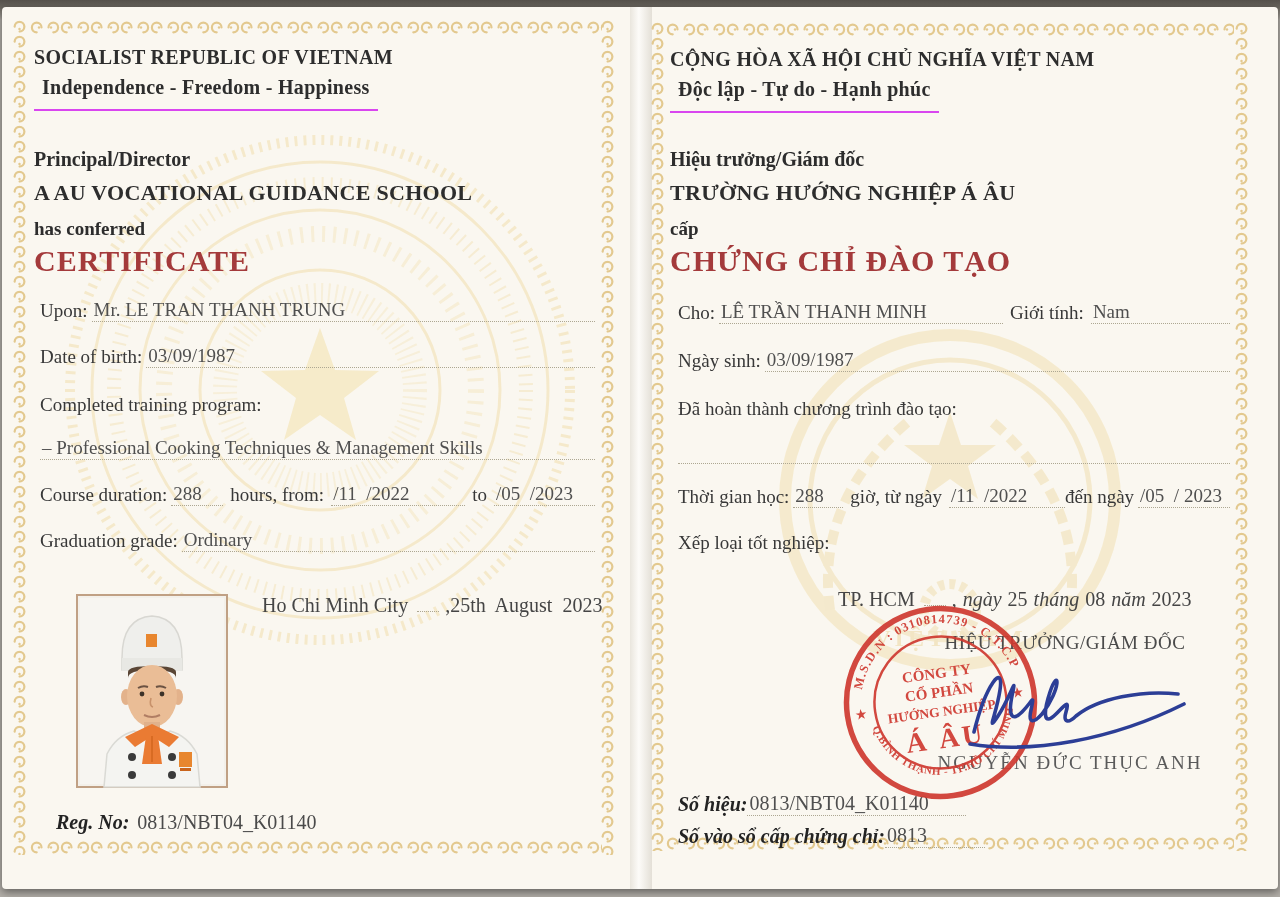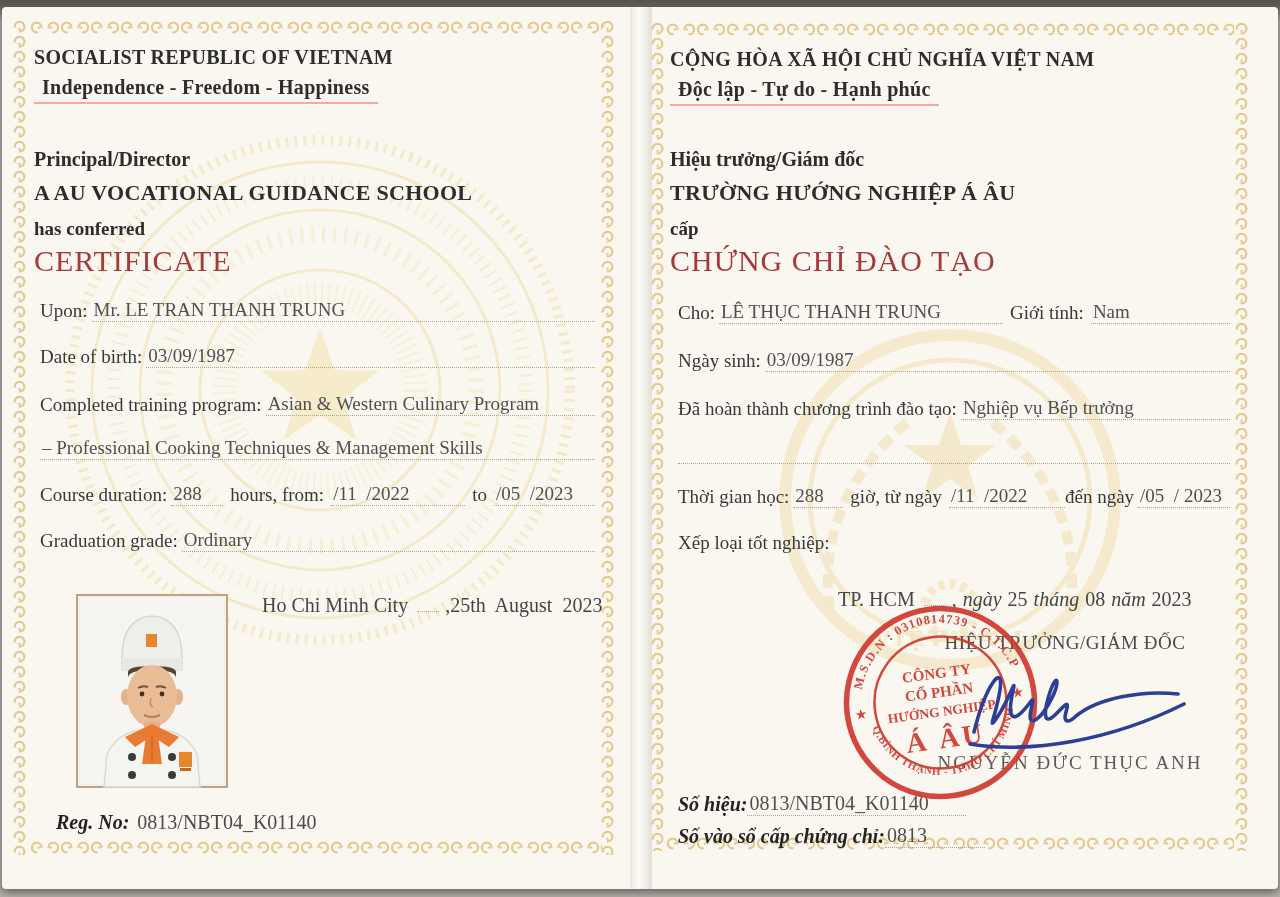--- a/index.html
+++ b/index.html
@@ -7,25 +7,25 @@
     font-family:"Liberation Serif","DejaVu Serif",serif;}
   .abs{position:absolute}
   .paper{position:absolute;left:2px;top:7px;width:1276px;height:882px;background:#faf7f0;
     border-radius:4px;box-shadow:0 3px 8px rgba(0,0,0,.45)}
   .seam{position:absolute;left:630px;top:7px;width:22px;height:882px;
     background:linear-gradient(90deg,rgba(90,80,60,.10),rgba(255,255,255,.55) 40%,rgba(90,80,60,.14));}
   .strip{position:absolute}
   .wm{position:absolute;pointer-events:none}
   .center{position:absolute;text-align:left}
   .h-nat{font-size:20px;font-weight:bold;color:#2d2d2d;letter-spacing:.3px}
-  .h-ul{display:inline-block;border-bottom:2px solid #fca5a5;padding:0 8px 3px}
+  .h-ul{display:inline-block;border-bottom:2px solid #d946ef;padding:0 8px 10px}
   .h-role{font-size:20px;font-weight:bold;color:#2d2d2d}
   .h-school{font-size:22px;font-weight:bold;color:#2d2d2d;letter-spacing:.3px}
   .h-act{font-size:19px;font-weight:bold;color:#2d2d2d}
-  .h-doc{font-size:30px;font-weight:normal;letter-spacing:1px}
+  .h-doc{font-size:30px;font-weight:bold;letter-spacing:1px}
   .row{position:absolute;display:flex;align-items:flex-end;height:30px;font-size:19px;color:#383838}
   .lbl{white-space:nowrap;padding-right:4px}
   .mid{padding:0 7px}
   .dline{border-bottom:1.6px dotted #ada792;white-space:nowrap;padding:0 2px 0 2px}
   .fill{flex:1}
   .val{color:#4f4f4f;white-space:pre}
   .pre{white-space:pre}
   .it{font-style:italic}
   .bi{font-weight:bold;font-style:italic;color:#232323}
   .dspacer{width:22px;border-bottom:1.6px dotted #ada792;height:2px;align-self:flex-end;margin:0 3px 5px 3px}
@@ -97,21 +97,20 @@
 <div class="row" style="left:40px;top:292px;width:555px">
   <span class="lbl">Upon:</span>
   <span class="dline fill"><span class="val">Mr. LE TRAN THANH TRUNG</span></span>
 </div>
 <div class="row" style="left:40px;top:338px;width:555px">
   <span class="lbl">Date of birth:</span>
   <span class="dline fill"><span class="val">03/09/1987</span></span>
 </div>
 <div class="row" style="left:40px;top:386px;width:555px">
   <span class="lbl">Completed training program:</span>
-  <span class="dline fill"><span class="val">Asian &amp; Western Culinary Program</span></span>
 </div>
 <div class="row" style="left:40px;top:430px;width:555px">
   <span class="dline fill"><span class="val">– Professional Cooking Techniques &amp; Management Skills</span></span>
 </div>
 <div class="row" style="left:40px;top:476px;width:555px">
   <span class="lbl">Course duration:</span>
   <span class="dline" style="width:48px"><span class="val">288</span></span>
   <span class="lbl mid">hours, from:</span>
   <span class="dline" style="width:130px"><span class="val">/11  /2022</span></span>
   <span class="lbl mid">to</span>
@@ -195,31 +194,30 @@
 
 <div class="center h-nat" style="left:670px;top:48px;width:560px">CỘNG HÒA XÃ HỘI CHỦ NGHĨA VIỆT NAM</div>
 <div class="center" style="left:670px;top:78px;width:560px"><span class="h-nat h-ul">Độc lập - Tự do - Hạnh phúc</span></div>
 <div class="center h-role" style="left:670px;top:148px;width:560px">Hiệu trưởng/Giám đốc</div>
 <div class="center h-school" style="left:670px;top:180px;width:560px">TRƯỜNG HƯỚNG NGHIỆP Á ÂU</div>
 <div class="center h-act" style="left:670px;top:218px;width:560px">cấp</div>
 <div class="center h-doc" style="left:670px;top:244px;width:560px;color:#a43a3b">CHỨNG CHỈ ĐÀO TẠO</div>
 
 <div class="row" style="left:678px;top:294px;width:552px">
   <span class="lbl">Cho:</span>
-  <span class="dline" style="width:280px"><span class="val">LÊ THỤC THANH TRUNG</span></span>
+  <span class="dline" style="width:280px"><span class="val">LÊ TRẦN THANH MINH</span></span>
   <span class="lbl mid">Giới tính:</span>
   <span class="dline fill"><span class="val">Nam</span></span>
 </div>
 <div class="row" style="left:678px;top:342px;width:552px">
   <span class="lbl">Ngày sinh:</span>
   <span class="dline fill"><span class="val">03/09/1987</span></span>
 </div>
 <div class="row" style="left:678px;top:390px;width:552px">
   <span class="lbl">Đã hoàn thành chương trình đào tạo:</span>
-  <span class="dline fill"><span class="val">Nghiệp vụ Bếp trưởng</span></span>
 </div>
 <div class="row" style="left:678px;top:434px;width:552px">
   <span class="dline fill"></span>
 </div>
 <div class="row" style="left:678px;top:478px;width:552px">
   <span class="lbl">Thời gian học:</span>
   <span class="dline" style="width:46px"><span class="val">288</span></span>
   <span class="lbl mid">giờ, từ ngày</span>
   <span class="dline" style="width:112px"><span class="val">/11  /2022</span></span>
   <span class="lbl">đến ngày</span>

